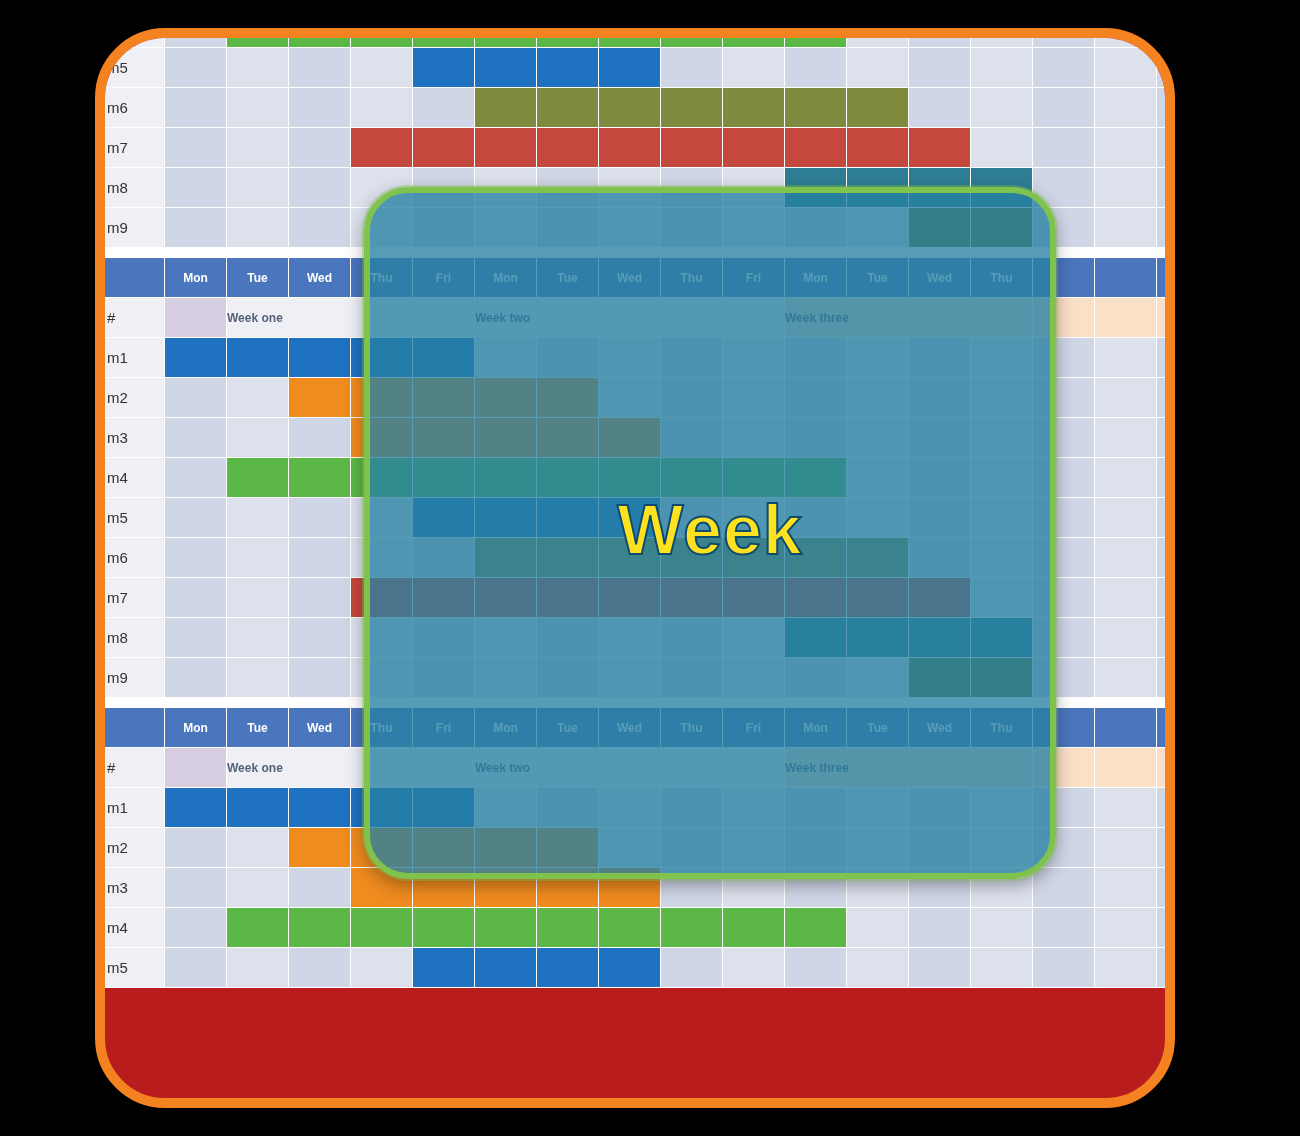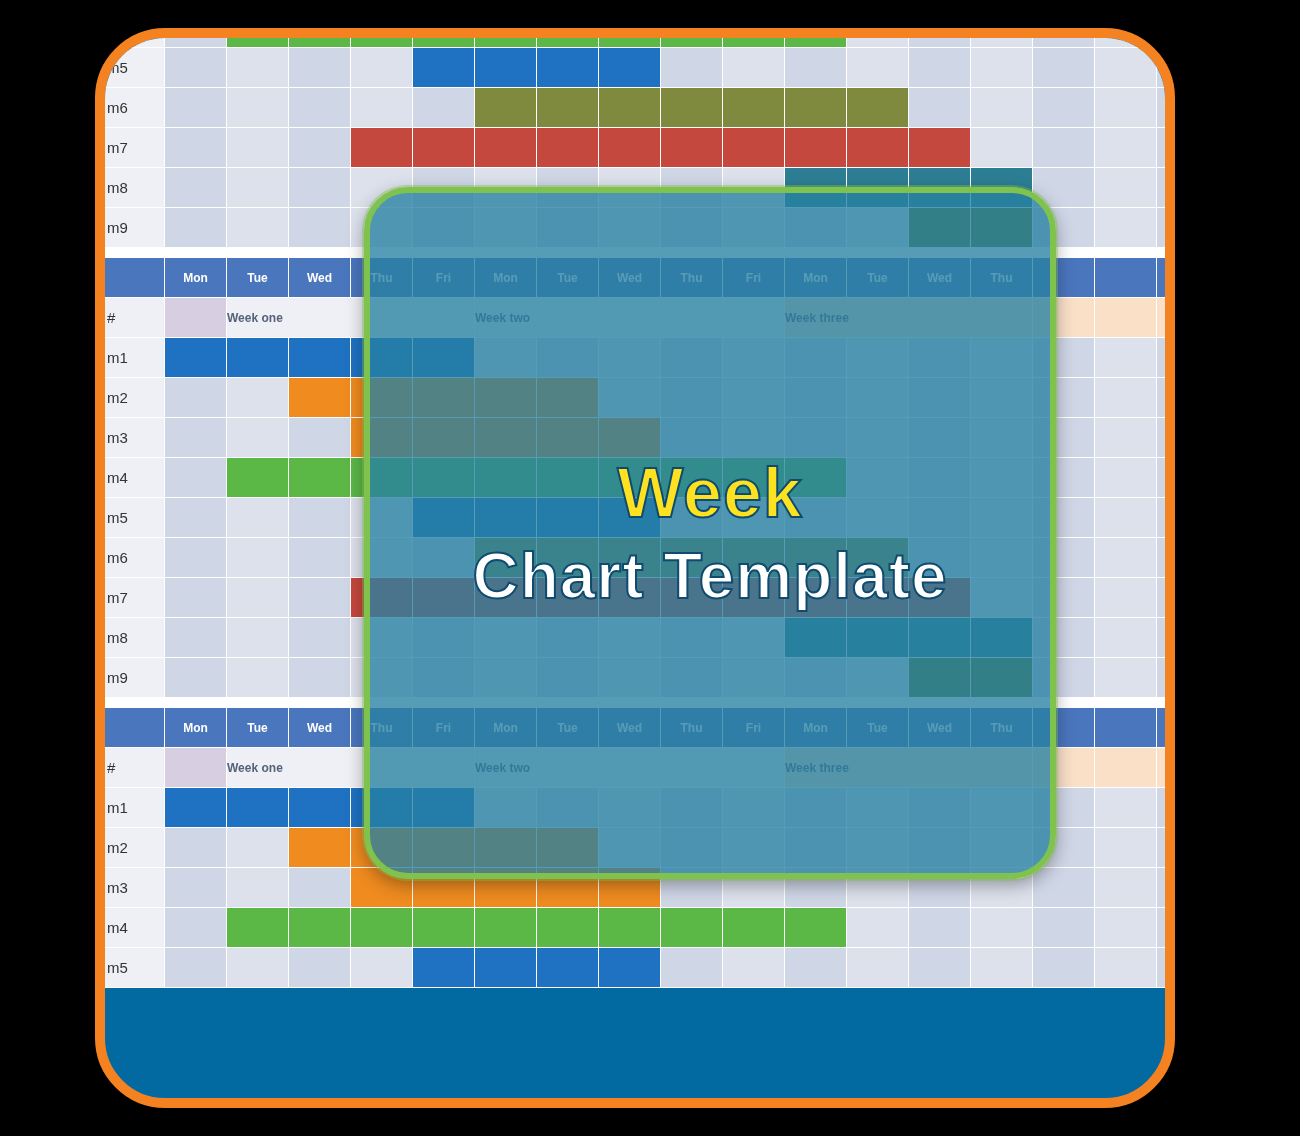--- a/index.html
+++ b/index.html
@@ -1,19 +1,19 @@
 <!DOCTYPE html>
 <html><head>
 <meta charset="utf-8">
 <style>
   html, body { margin: 0; padding: 0; background: #000; font-family: "Segoe UI", Arial, sans-serif; }
   .stage { width: 1300px; height: 1136px; position: relative; background: #000; }
   .card {
     position: absolute; left: 95px; top: 28px; width: 1060px; height: 1060px;
-    border: 10px solid #f58220; border-radius: 70px; overflow: hidden; background: #0369a1;
+    border: 10px solid #f58220; border-radius: 70px; overflow: hidden; background: #b91c1c;
   }
   .grid {
     position: absolute; left: -20px; top: -30px; width: 1100px;
   }
   .row { display: flex; height: 40px; }
   .row.sep { height: 10px; background: #fff; }
   .cell { flex: 0 0 auto; box-sizing: border-box; border-right: 1px solid #fff; border-bottom: 1px solid #fff; }
   .lab  { width: 80px; background: #eef0f5; color: #333; font-size: 15px; display:flex; align-items:center; padding-left:22px;}
   .c    { width: 62px; background: #dce1ec; }
   .cl   { background: #cfd6e6; } 
@@ -507,16 +507,15 @@
           <div class="cell c cl"></div>
           <div class="cell c"></div>
           <div class="cell c cl"></div>
           <div class="cell c"></div>
           <div class="cell c cl"></div>
         </div>
       </div>
 
     <div class="overlay">
       <div class="ov-title">Week</div>
-      <div class="ov-sub">Chart Template</div>
     </div>
   </div>
 </div>
 
 </body></html>

